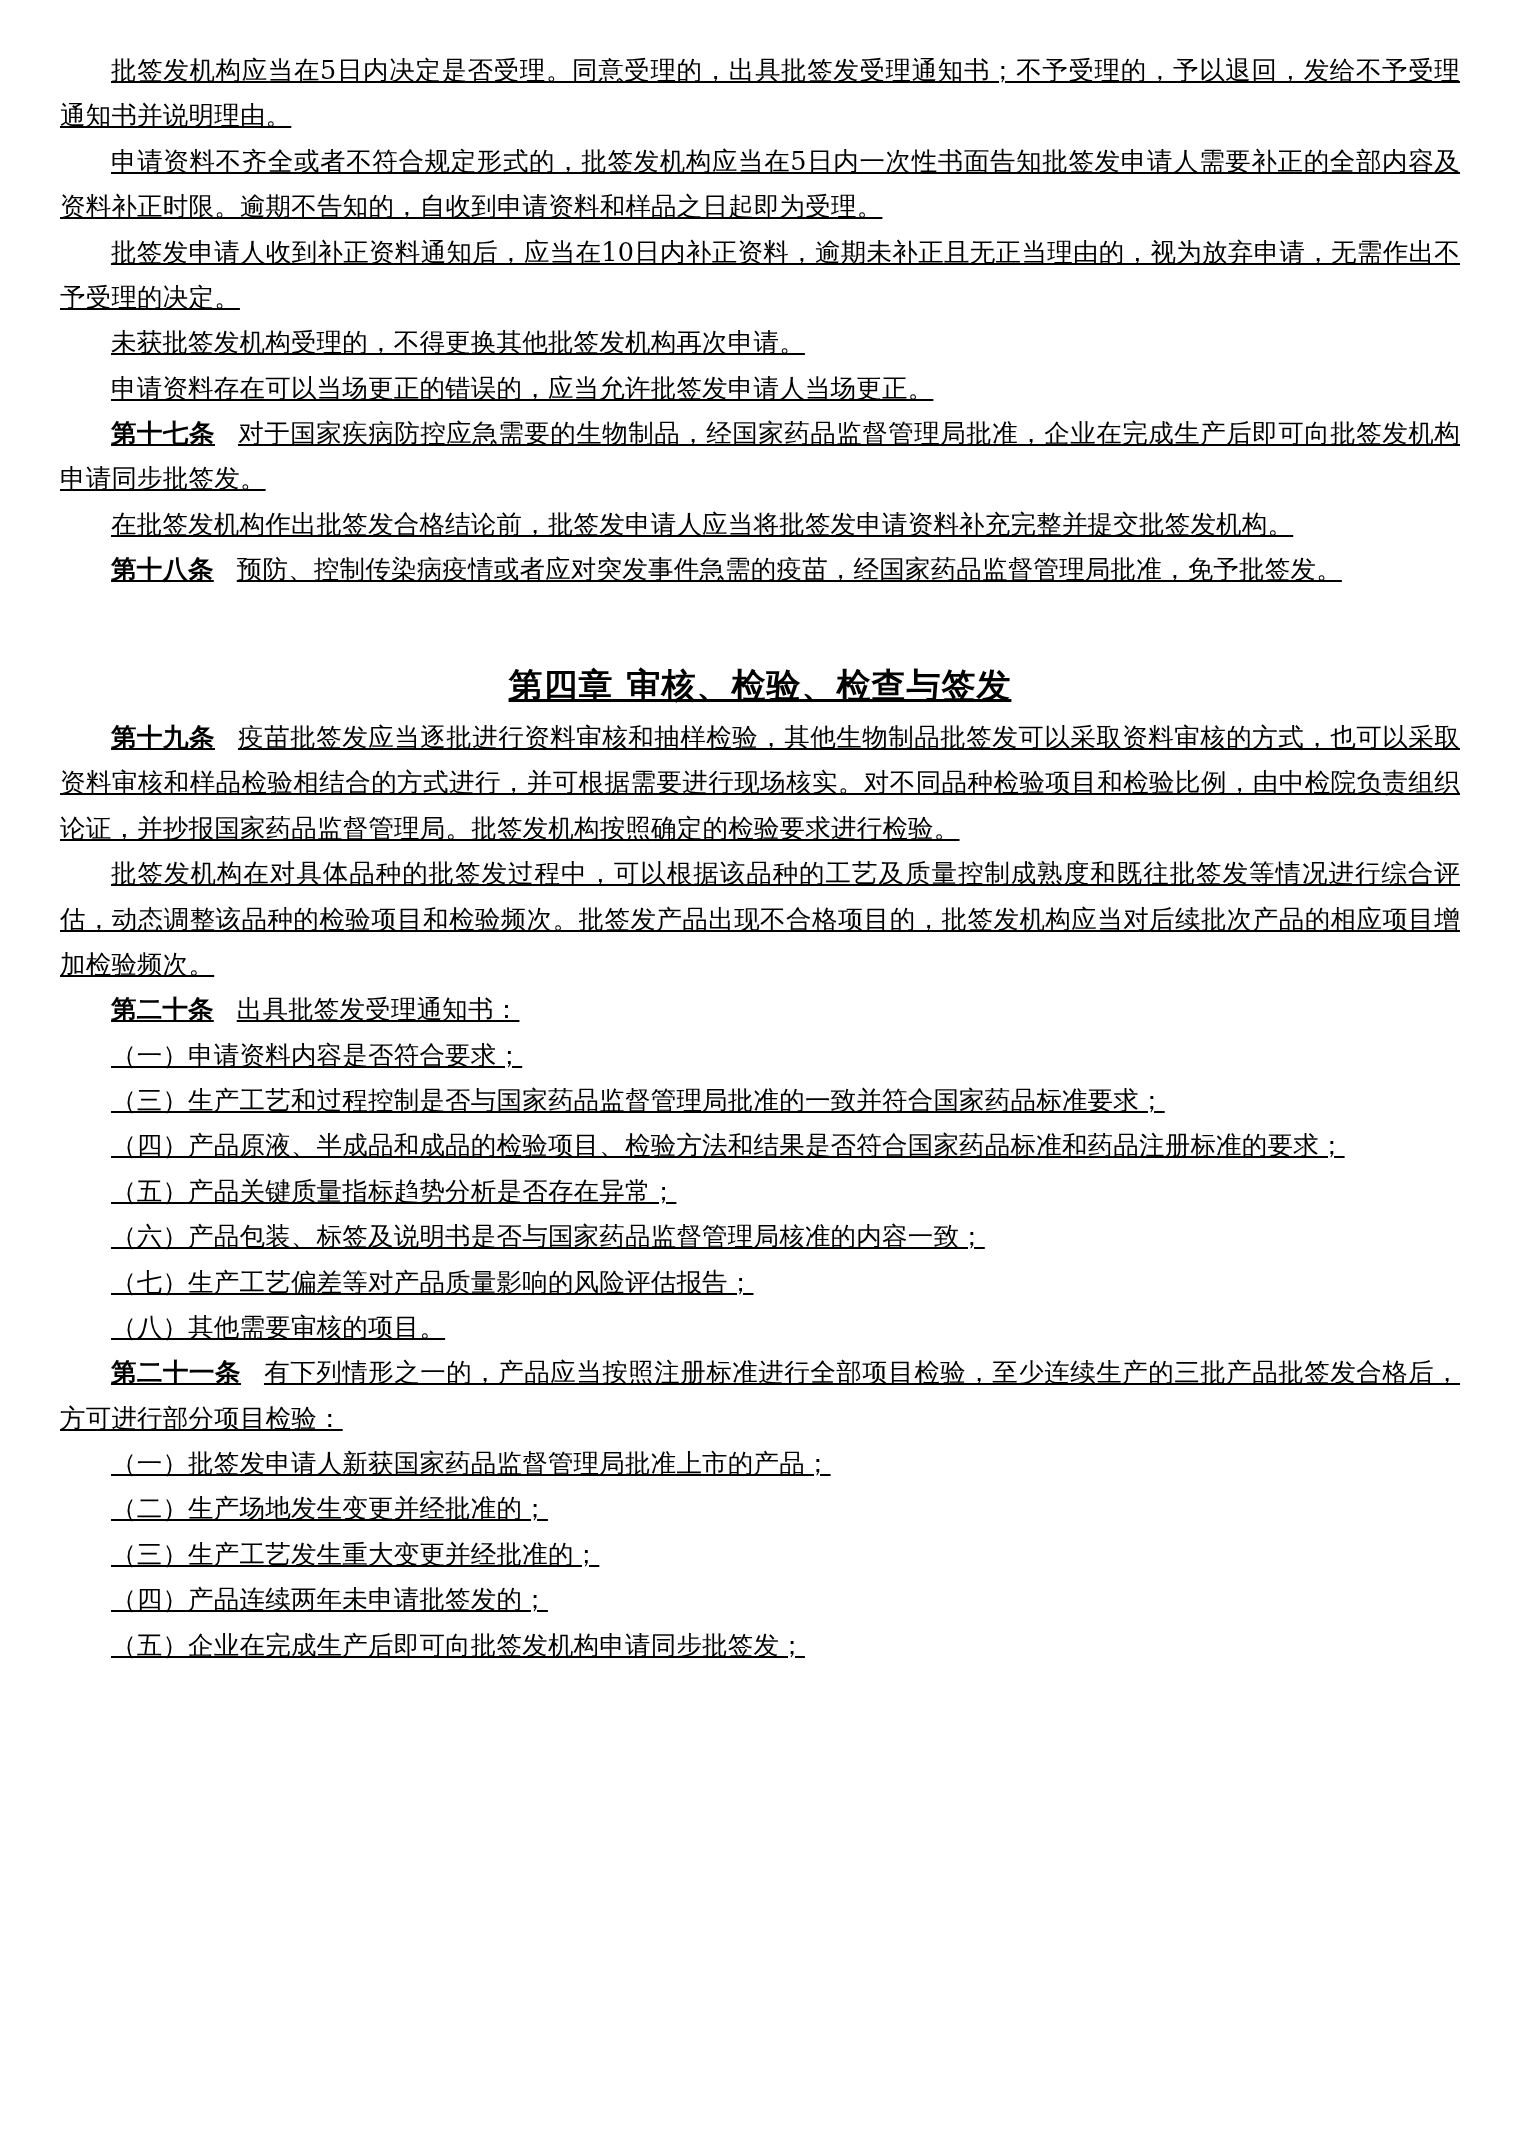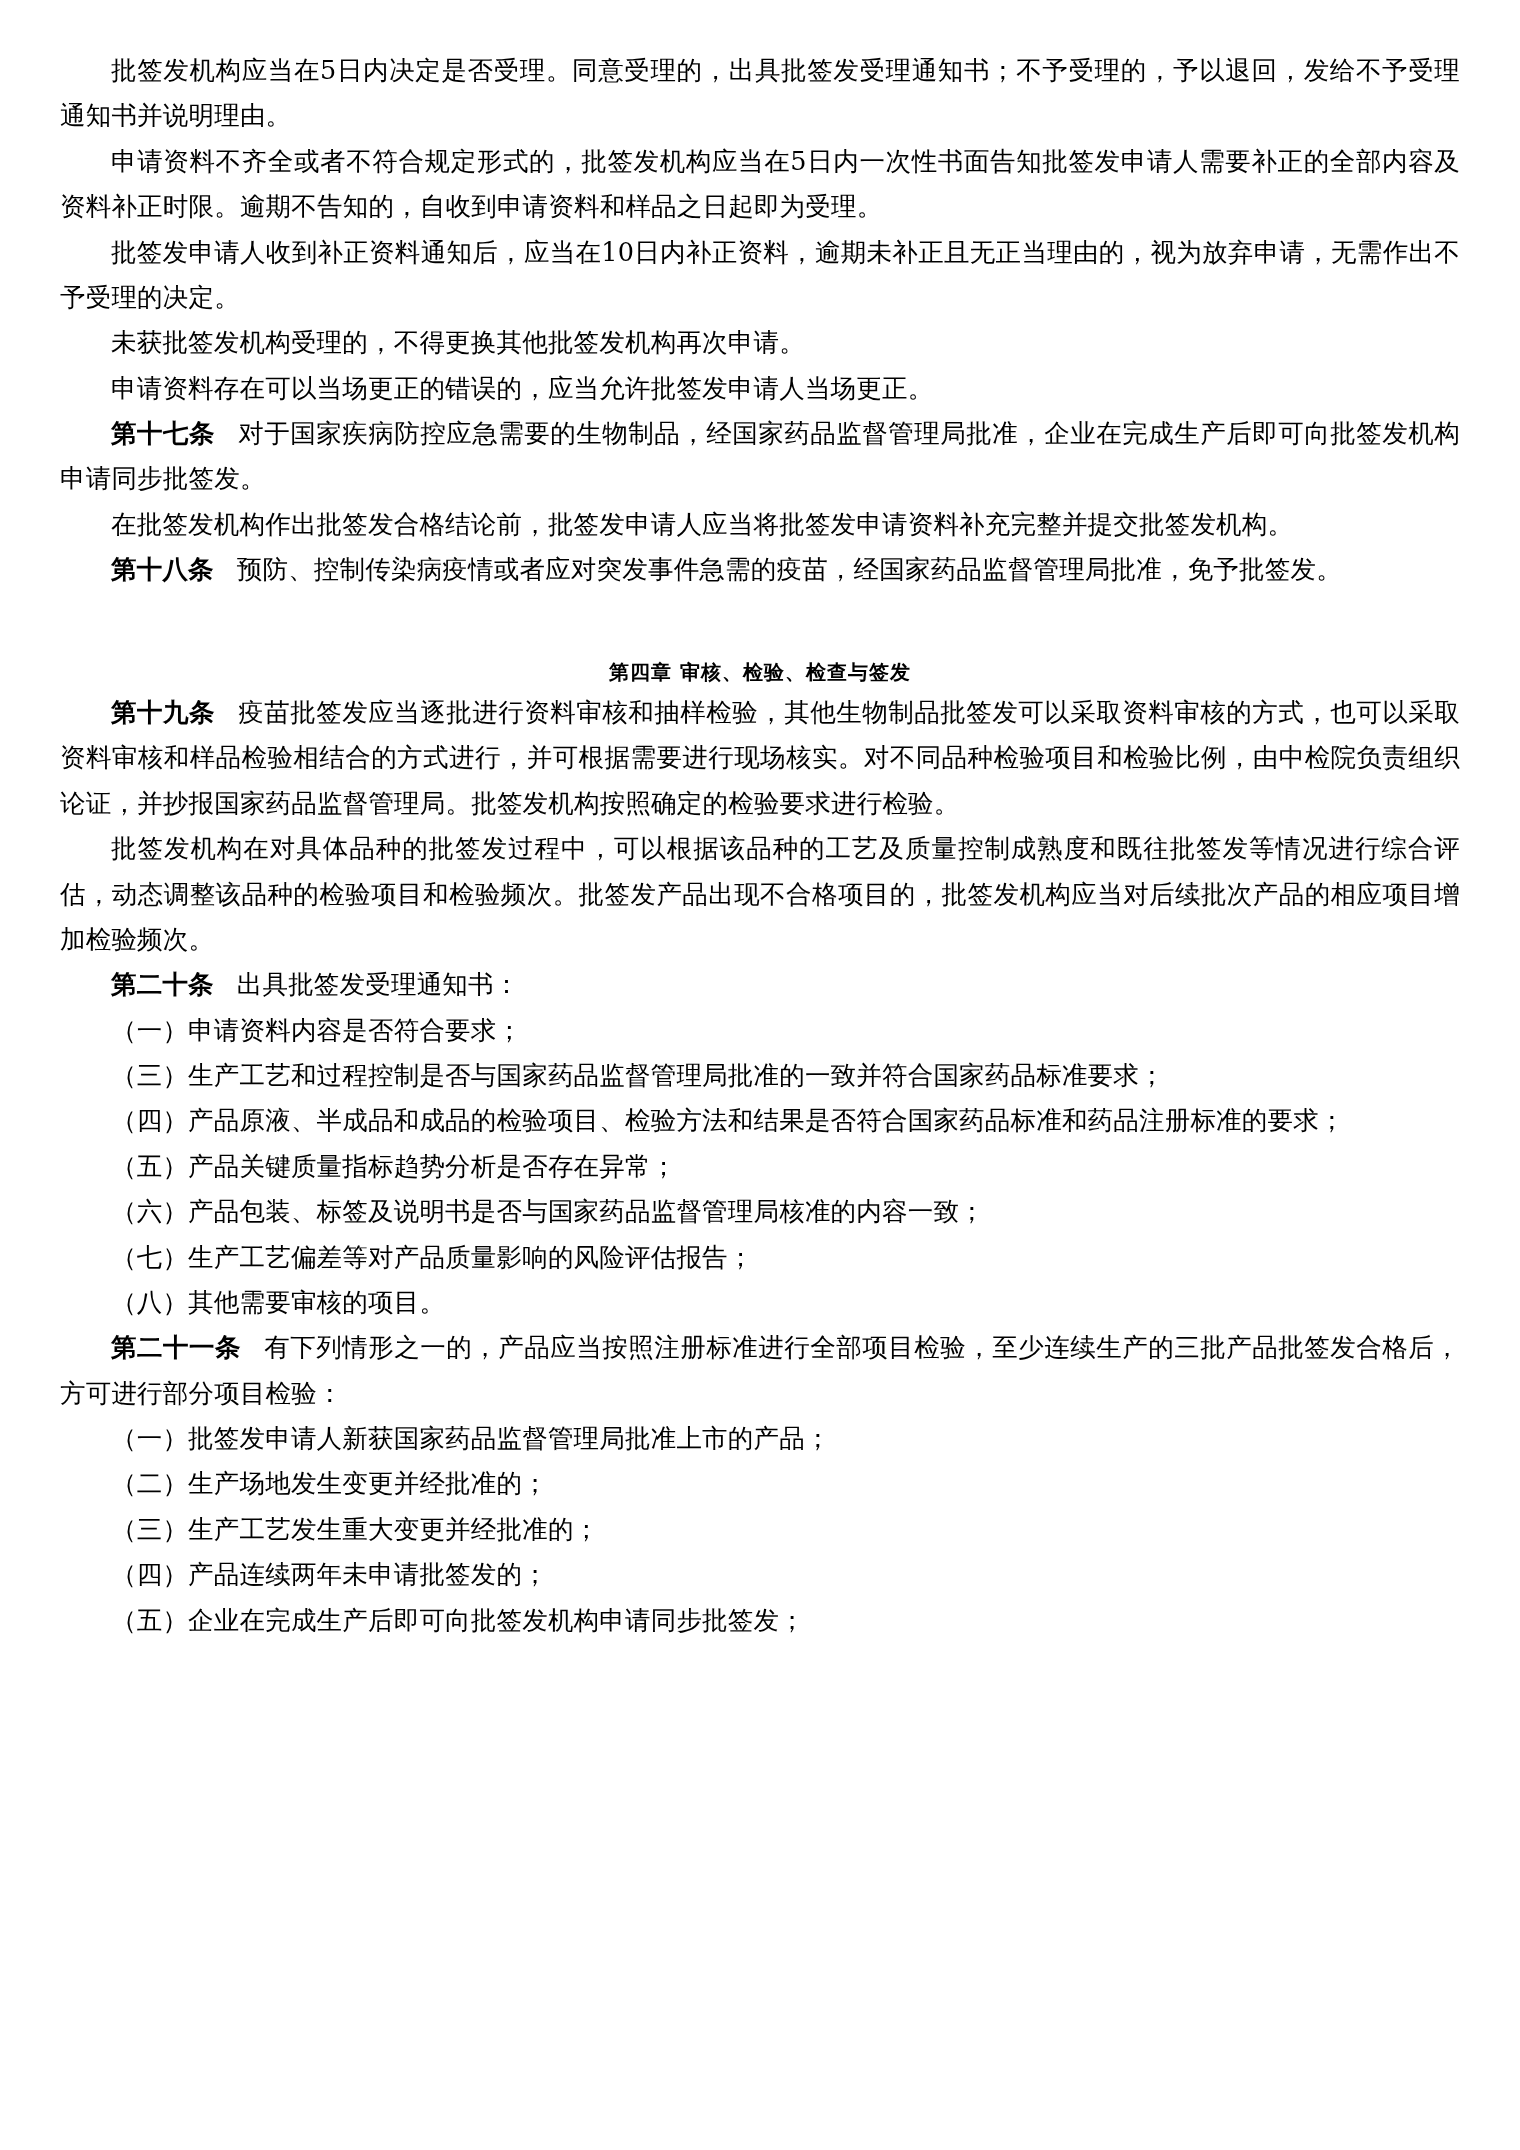--- a/index.html
+++ b/index.html
@@ -12,39 +12,40 @@
     height: 2150px;
     font-family: "DejaVu Serif", "Liberation Serif", serif;
     color: #000000;
   }
   .page {
     position: relative;
     width: 1520px;
     height: 2150px;
     box-sizing: border-box;
     padding: 48px 60px 40px 60px;
+    text-decoration: underline;
   }
   .doc-body {
     width: 1400px;
     margin: 0 auto;
     font-size: 25.5px;
     line-height: 1.78;
     text-align: justify;
     text-justify: inter-ideograph;
     letter-spacing: 0.2px;
   }
   p.para {
     margin: 0;
     text-indent: 2em;
   }
   .chapter-title {
     margin: 0;
     text-align: center;
     font-weight: bold;
-    font-size: 20px;
+    font-size: 34px;
     letter-spacing: 1px;
   }
   .spacer-lg {
     height: 62px;
   }
   .art-label {
     font-weight: bold;
   }
   .gap-after-label {
     display: inline-block;

